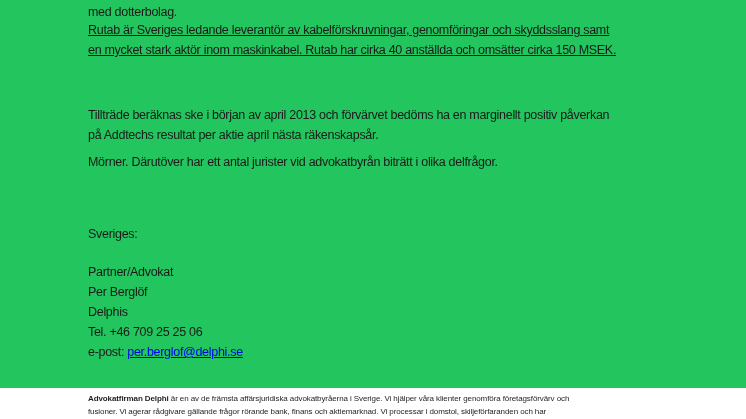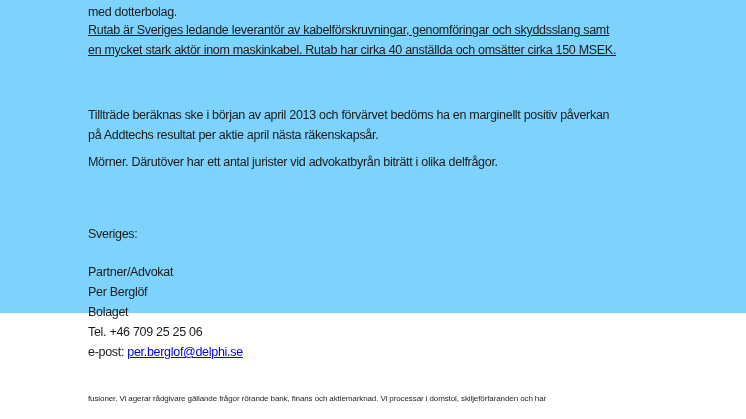--- a/index.html
+++ b/index.html
@@ -4,22 +4,22 @@
 <style>
   * { margin: 0; padding: 0; box-sizing: border-box; }
   html, body {
     width: 746px; height: 419px;
     background: #ffffff;
     overflow: hidden;
     font-family: "Liberation Sans", sans-serif;
   }
   .page {
     position: relative;
-    width: 746px; height: 313px;
-    background: #7dd3fc;
+    width: 746px; height: 388px;
+    background: #22c55e;
     color: #1a1a1a;
   }
   .textblock {
     position: absolute;
     left: 88px;
     width: 600px;
   }
   .line {
     font-size: 12.5px;
     letter-spacing: -0.3px;
@@ -65,22 +65,23 @@
     <div class="line">Mörner. Därutöver har ett antal jurister vid advokatbyrån biträtt i olika delfrågor.</div>
   </div>
 
   <div class="textblock" style="top: 224px;">
     <div class="line">Sveriges:</div>
   </div>
 
   <div class="textblock" style="top: 262px;">
     <div class="line">Partner/Advokat</div>
     <div class="line">Per Berglöf</div>
-    <div class="line">Bolaget</div>
+    <div class="line">Delphis</div>
     <div class="line">Tel. +46 709 25 25 06</div>
     <div class="line"><span>e-post: </span><span class="email-link">per.berglof@delphi.se</span></div>
   </div>
 
   <div class="textblock" style="top: 392px;">
+    <div class="footer-line"><span class="bold">Advokatfirman Delphi</span><span> är en av de främsta affärsjuridiska advokatbyråerna i Sverige. Vi hjälper våra klienter genomföra företagsförvärv och</span></div>
     <div class="footer-line">fusioner. Vi agerar rådgivare gällande frågor rörande bank, finans och aktiemarknad. Vi processar i domstol, skiljeförfaranden och har</div>
   </div>
 
 </div>
 
 </body></html>

